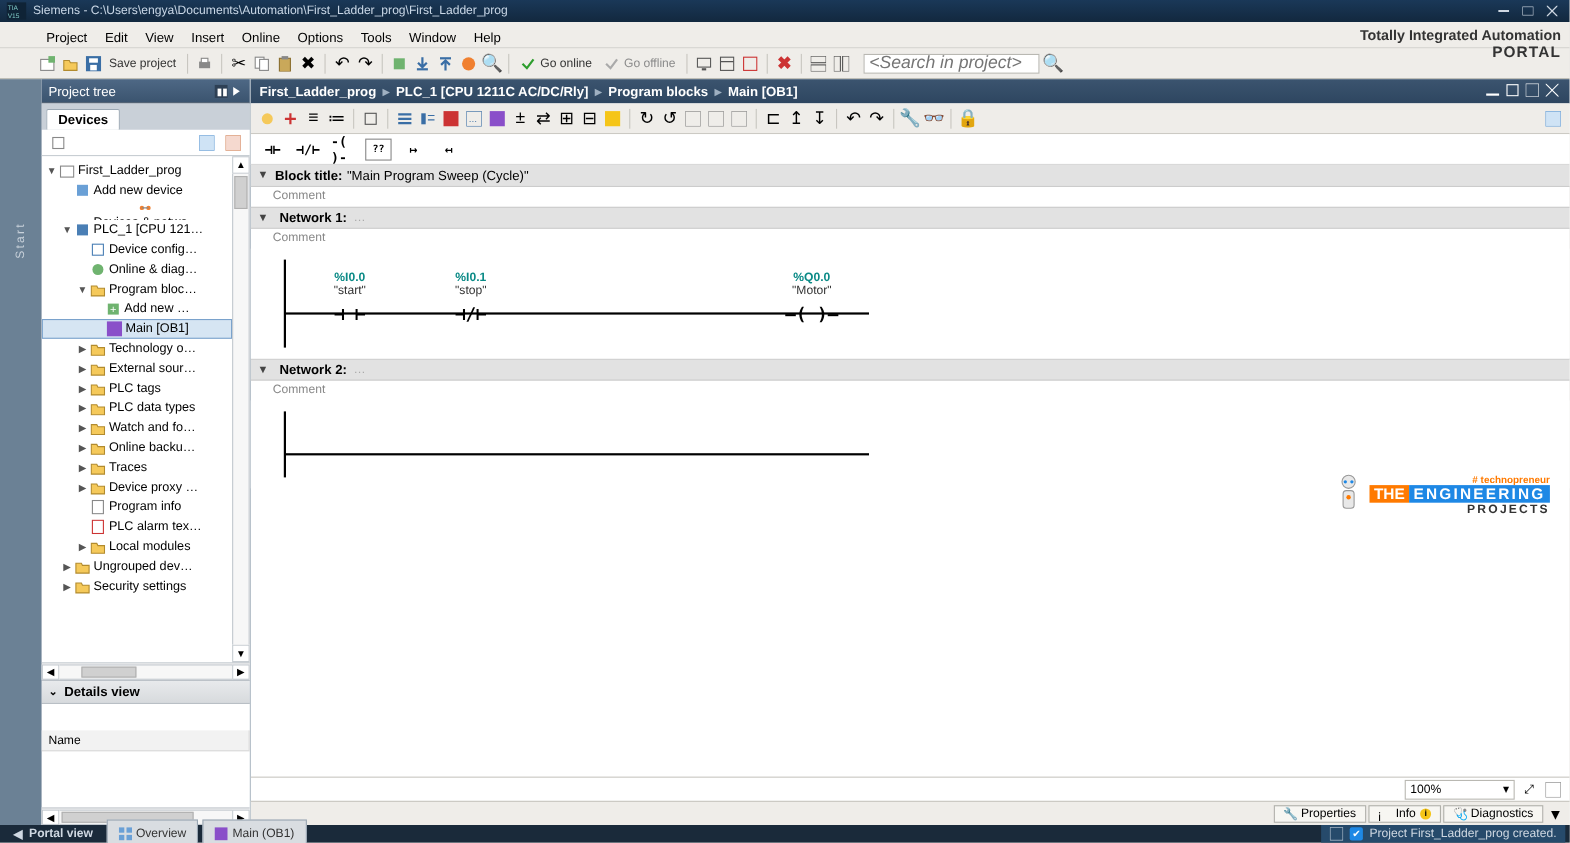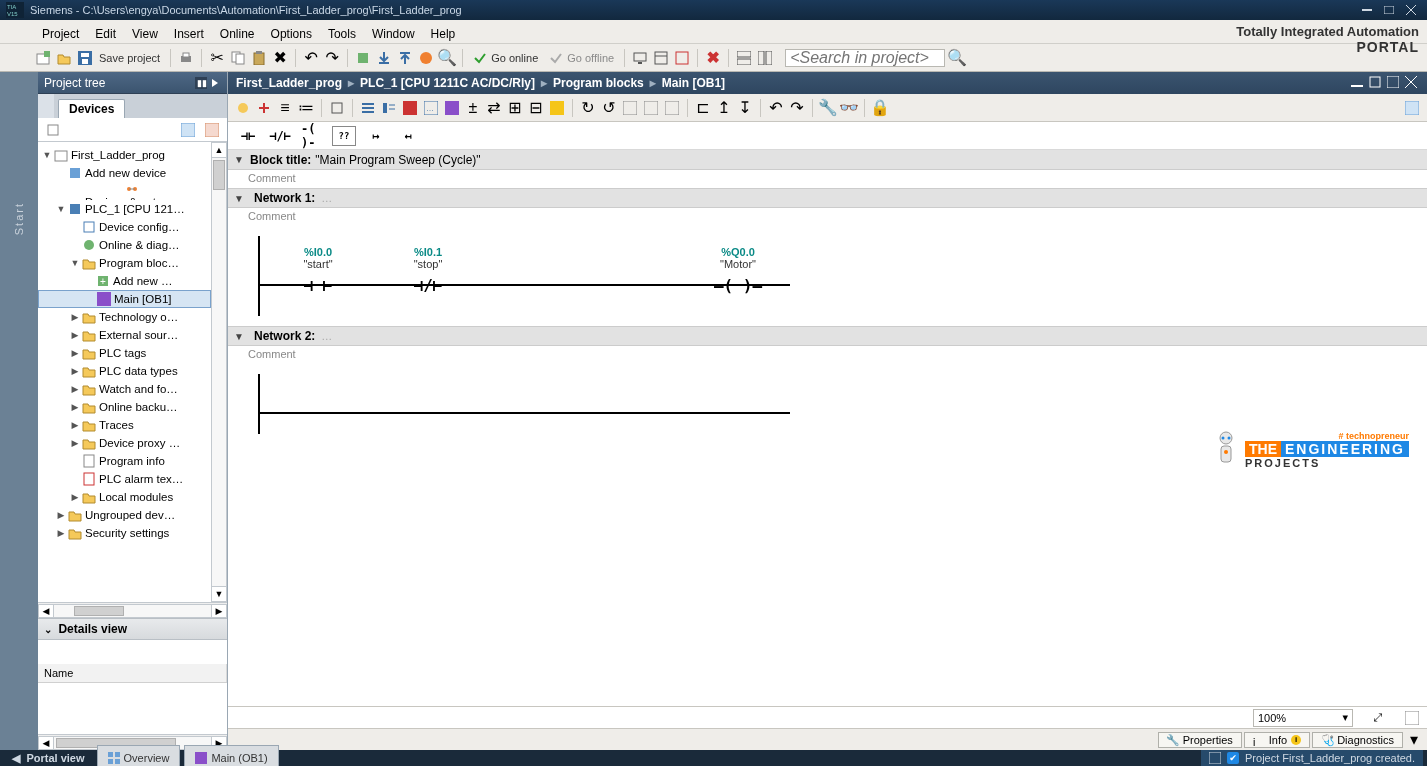--- a/index.html
+++ b/index.html
@@ -20,21 +20,21 @@
 .go-online { display:flex; align-items:center; gap:4px; font-size:11px; color:#333; padding:0 4px;}
 .go-offline { color:#8a8a8a; }
 .searchbox { margin-left:8px; width:160px; height:18px; border:1px solid #b9b8b2; font-size:16px; padding:0 4px; color:#888; font-style:italic; background:#fff;}
 .body-row { display:flex; height: calc(766px - 20px - 24px - 28px - 16px); }
 .left-rail { width:38px; background:#6b8195; display:flex; flex-direction:column; align-items:center; color:#fff;}
 .left-rail .start { writing-mode:vertical-rl; transform:rotate(180deg); font-size:11px; margin-top:130px; letter-spacing:2px; color:#c9d2db;}
 .project-tree-panel { width:190px; background:#dbe1e8; display:flex; flex-direction:column; border-right:1px solid #9aa7b3;}
 .pt-header { height:22px; background:linear-gradient(#4e6885,#3b546f); color:#fff; display:flex; align-items:center; font-size:12px; padding:0 6px; border-bottom:1px solid #2e4055;}
 .pt-header .collapse { margin-left:auto; display:flex; gap:2px;}
 .pt-header .chev { width:12px; height:12px; }
-.devices-tab-row { height:24px; display:flex; align-items:flex-end; background:#c9d0d8; padding:0 4px;margin-left:16px;}
+.devices-tab-row { height:24px; display:flex; align-items:flex-end; background:#c9d0d8; padding:0 4px;}
 .devices-tab { background:#fff; border:1px solid #9aa7b3; border-bottom:none; padding:2px 10px; font-size:12px; font-weight:600; border-radius:2px 2px 0 0;}
 .pt-subtoolbar { height:24px; background:#fff; border-bottom:1px solid #c3c9cf; display:flex; align-items:center; padding:0 6px; gap:6px;}
 .pt-subtoolbar .spacer { flex:1; }
 .tree-scroll { flex:1; background:#fff; overflow:hidden; position:relative; font-size:11.5px; }
 .tree { padding:4px 0; }
 .tree-row { display:flex; align-items:center; height:18px; padding-left:4px; white-space:nowrap; overflow:hidden; text-overflow:ellipsis; }
 .tree-row .exp { width:10px; text-align:center; color:#555; font-size:9px; margin-right:2px;}
 .tree-row .ico { width:14px; height:14px; margin-right:3px; display:inline-flex; align-items:center; justify-content:center;}
 .tree-row.selected { background:#d6e5f3; border:1px solid #7aa2cc; height:18px; }
 .hscroll { height:16px; background:#efefef; border-top:1px solid #c3c9cf; display:flex; align-items:center; }
@@ -70,34 +70,34 @@
 .network-hdr .ntitle { color:#a8a8a8; font-size:11px;}
 .ladder-canvas { height:100px; position:relative; background:#fff; padding:10px 20px 10px 30px;}
 .rail-left { position:absolute; left:30px; top:10px; bottom:10px; width:2px; background:#000;}
 .rung-line { position:absolute; left:32px; top:58px; height:2px; background:#000;}
 .node { position:absolute; top:20px; width:80px; text-align:center; }
 .node .addr { font-size:11px; color:#0a8a86; font-weight:600;}
 .node .tag { font-size:11px; color:#333;}
 .node .sym { font-family:"Consolas",monospace; font-size:16px; font-weight:700; margin-top:8px; line-height:1;}
 .ladder-canvas.empty { height:80px;}
 .figure-caption { margin:30px auto; background:#f2f2f2; padding:8px 18px; font-size:22px; font-weight:700; color:#b82626; width:fit-content;}
-.zoom-bar { height:22px; border-top:1px solid #c8c6c0; display:flex; align-items:center; justify-content:flex-end; padding:0 6px; gap:16px; font-size:11px;}
+.zoom-bar { height:22px; border-top:1px solid #c8c6c0; display:flex; align-items:center; justify-content:flex-end; padding:0 6px; gap:4px; font-size:11px;}
 .zoom-bar .zsel { width:100px; height:18px; border:1px solid #b9b8b2; background:#fff; display:flex; align-items:center; padding:0 4px; justify-content:space-between;}
 .prop-tabs { height:22px; border-top:1px solid #c8c6c0; display:flex; align-items:center; justify-content:flex-end; gap:2px; padding:0 4px; background:#efede9;}
 .prop-tab { border:1px solid #b0b0aa; background:#f7f6f2; padding:1px 8px; font-size:11px; display:flex; align-items:center; gap:4px;}
 .prop-tab .ico { width:12px; height:12px;}
 .prop-tab .yb { width:10px;height:10px;background:#f5c518;border-radius:50%;color:#000;font-size:8px;font-weight:900;display:flex;align-items:center;justify-content:center;}
 .watermark { position:absolute; right:18px; top:430px; display:flex; align-items:center; gap:6px; pointer-events:none;}
 .watermark .robot { width:26px; height:40px; }
 .watermark .txt { text-align:right; }
 .watermark .hash { font-size:9px; color:#ff7a00; font-weight:600;}
 .watermark .l1 { display:flex; }
 .watermark .the { background:#ff7a00; color:#fff; font-weight:800; font-size:14px; padding:0 4px;}
 .watermark .eng { background:#1e88e5; color:#fff; font-weight:800; font-size:14px; padding:0 4px; letter-spacing:2px;}
-.watermark .prj { font-size:11px; font-weight:700; letter-spacing:2px; color:#333; text-align:left;}
+.watermark .prj { font-size:11px; font-weight:700; letter-spacing:2px; color:#333; text-align:right;}
 .footer { position:absolute; bottom:0; left:0; right:0; height:16px; background:#1a2a3a; color:#cfd8e2; display:flex; align-items:center; font-size:11px; padding:0 4px;}
 .footer .pview { display:flex; align-items:center; gap:6px; padding:0 8px; font-weight:600;}
 .footer .tab { background:#d9dde1; color:#333; border:1px solid #9aa7b3; padding:12px 10px; height:16px; display:flex; align-items:center; gap:4px; margin-left:4px;}
 .footer .status { margin-left:auto; display:flex; align-items:center; gap:6px; background:#264a6b; padding:0 8px; height:16px;}
 .footer .chk { width:12px;height:12px;background:#1e88e5;border-radius:2px;color:#fff;font-size:9px;display:flex;align-items:center;justify-content:center;}
 
 svg { display:block; }
 </style>
 </head>
 <body>

